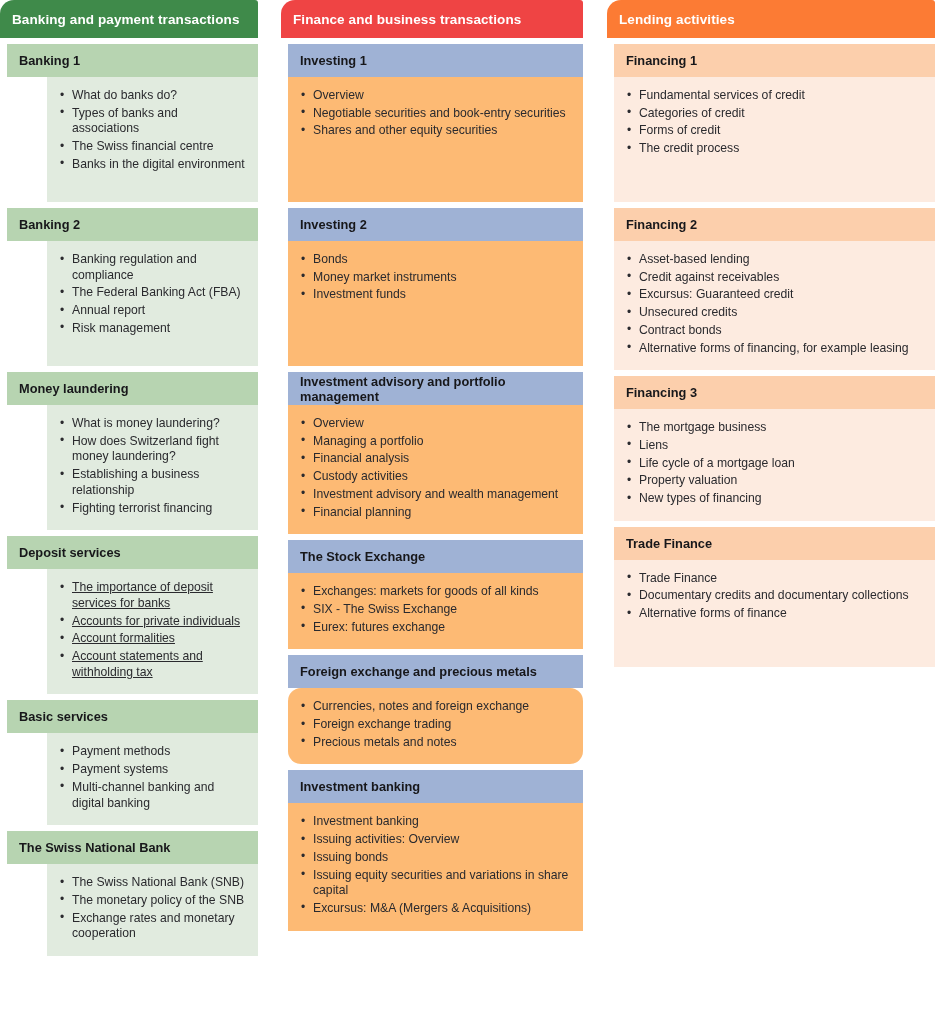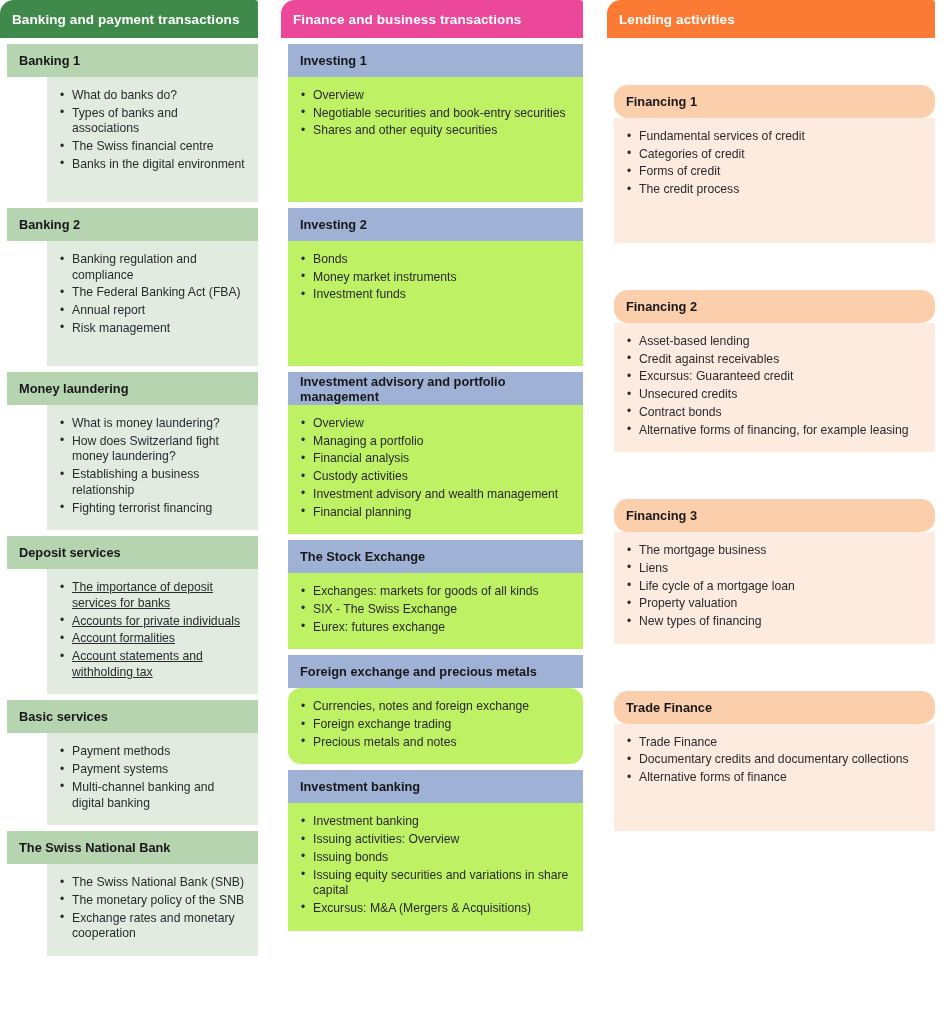--- a/index.html
+++ b/index.html
@@ -18,37 +18,37 @@
     height: 1020px;
     display: flex;
     box-sizing: border-box;
   }
   .column {
     display: flex;
     flex-direction: column;
   }
   .col-green   { width: 258px; margin-right: 23px; }
   .col-blue    { width: 302px; margin-right: 24px; }
-  .col-orange  { width: 328px; gap: 41px; }
+  .col-orange  { width: 328px; }
 
   .col-header {
     height: 38px;
     display: flex;
     align-items: center;
     padding: 0 12px;
     box-sizing: border-box;
     color: #ffffff;
     font-size: 13.5px;
     font-weight: bold;
     border-top-left-radius: 14px;
     border-top-right-radius: 3px;
     letter-spacing: 0.1px;
   }
   .col-header.green  { background: #3f8a4a; }
-  .col-header.blue   { background: #ec4899; }
+  .col-header.blue   { background: #ef4444; }
   .col-header.orange { background: #fc7b34; }
 
   .section { margin-top: 6px; padding-left: 7px; }
 
   .sec-title {
     height: 33px;
     display: flex;
     align-items: center;
     padding: 0 12px;
     box-sizing: border-box;
@@ -58,22 +58,22 @@
   }
   .sec-body {
     padding: 11px 12px 12px 12px;
     box-sizing: border-box;
     font-size: 12.2px;
     color: #2a2a2e;
   }
   .green  .sec-title { background: #b7d4b1; }
   .green  .sec-body  { background: #e1ebdf; margin-left: 40px; }
   .blue   .sec-title { background: #9fb2d5; }
-  .blue   .sec-body  { background: #bef264; }
-  .orange .sec-title { background: #fccfac; border-radius: 14px; }
+  .blue   .sec-body  { background: #fdba74; }
+  .orange .sec-title { background: #fccfac; }
   .orange .sec-body  { background: #fdebe0; }
 
   ul.items {
     margin: 0;
     padding: 0;
     list-style: none;
   }
   ul.items li {
     position: relative;
     padding-left: 13px;

